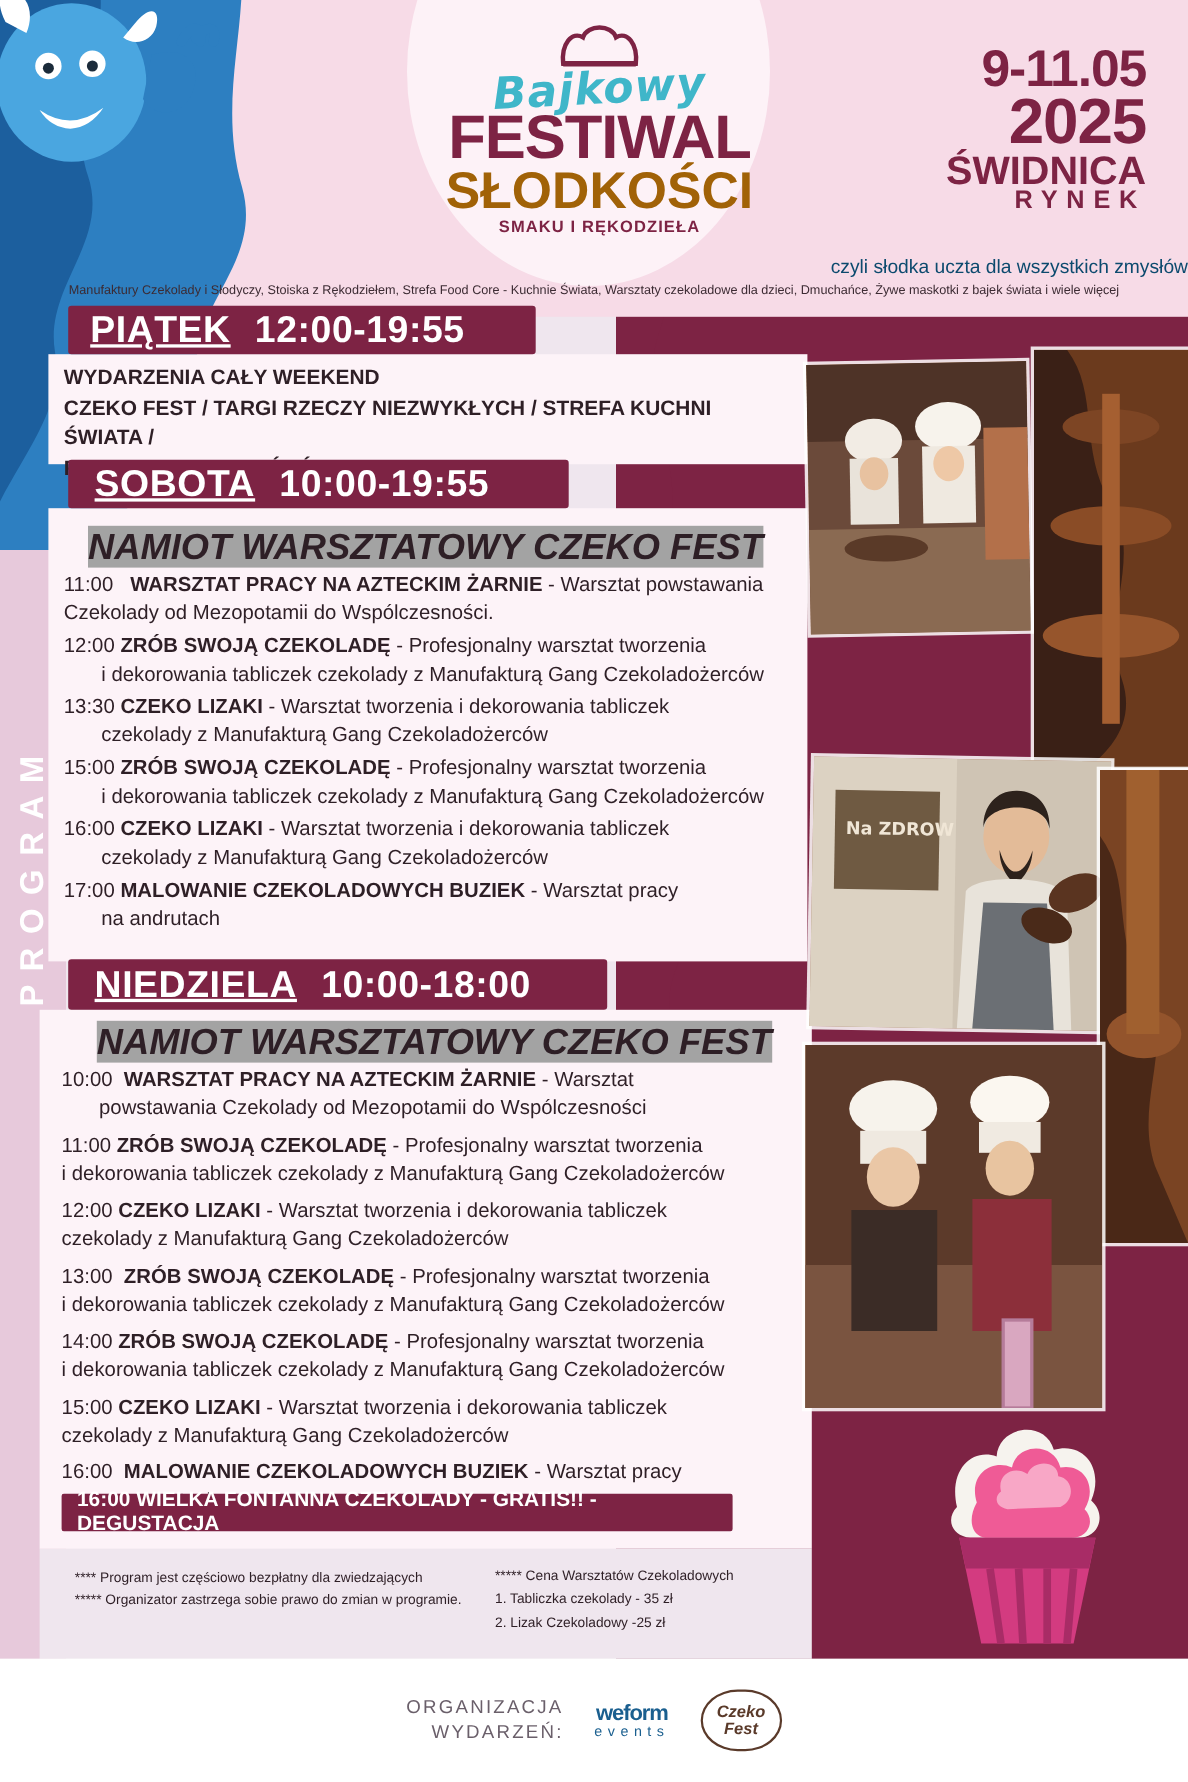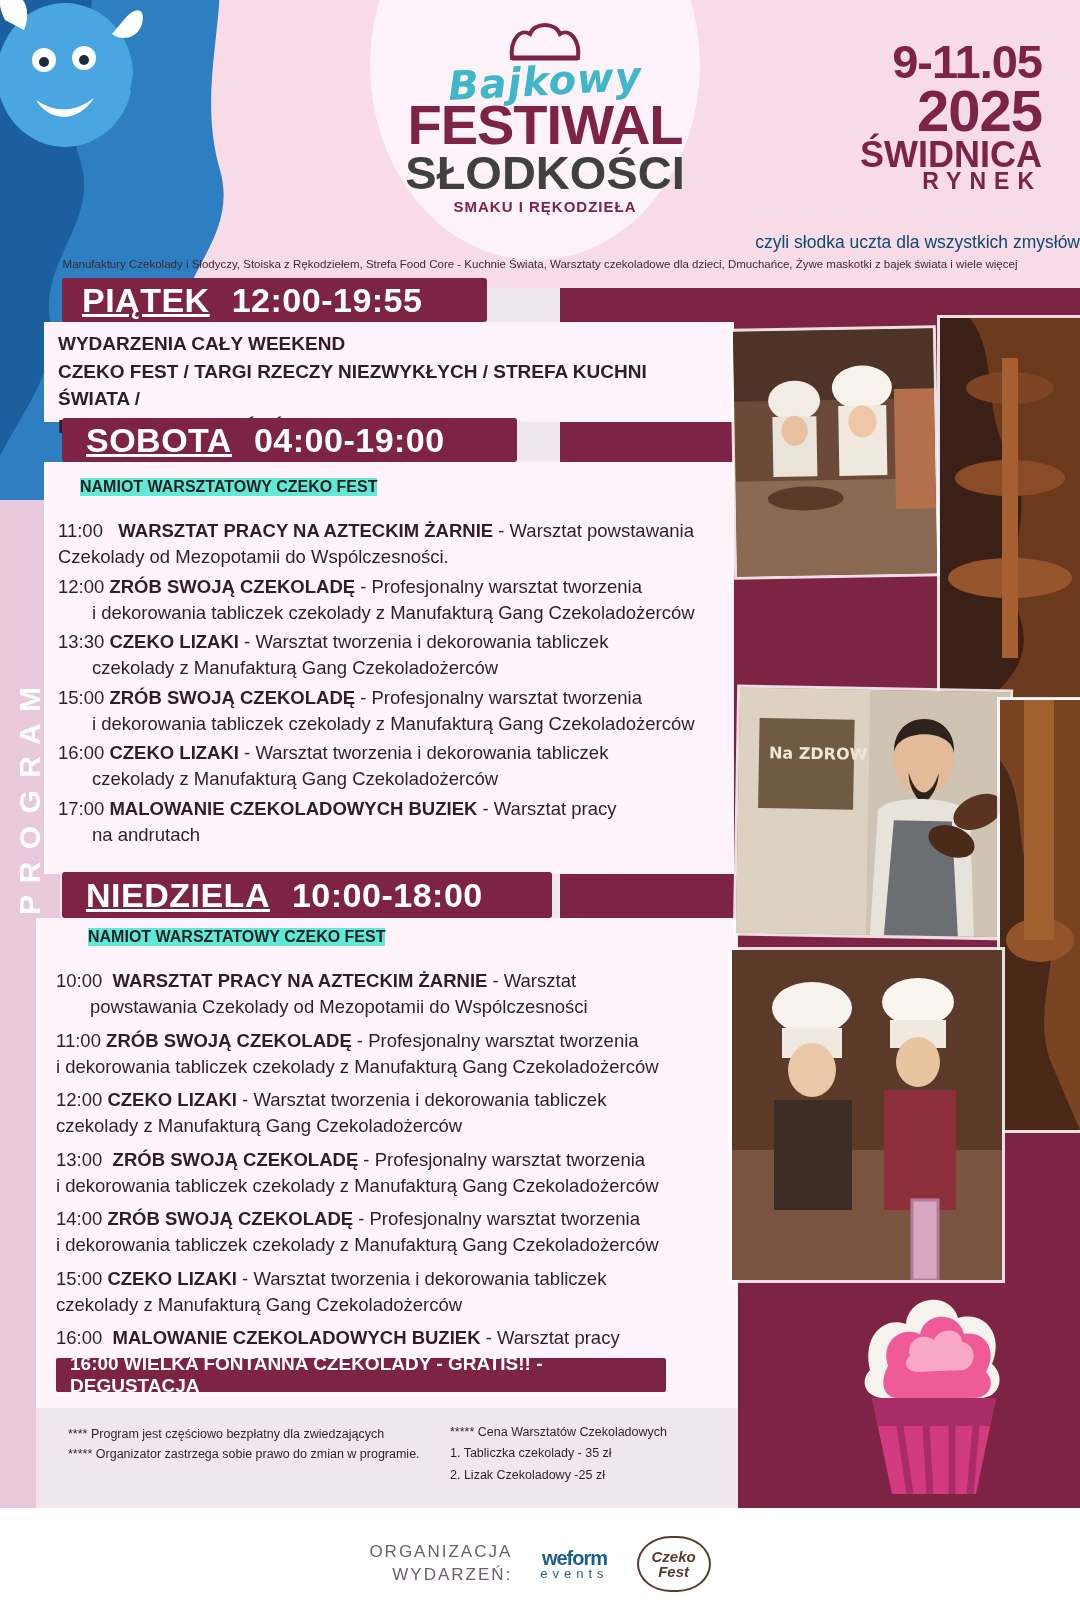--- a/index.html
+++ b/index.html
@@ -61,21 +61,21 @@
     font-family:"DejaVu Sans", sans-serif;
     color:#3fb6c9; font-size:40px; font-weight:bold; font-style:italic;
     letter-spacing:1px; line-height:0.95; margin-top:-4px;
     transform: rotate(-3deg);
   }
   .festiwal {
     color:#7d2344; font-size:56px; font-weight:bold; line-height:0.95;
     letter-spacing:-1px; margin-top:-2px;
   }
   .slodkosci {
-    color:#404040; font-size:47px; font-weight:bold; line-height:0.95;
+    color:#a16207; font-size:47px; font-weight:bold; line-height:0.95;
     letter-spacing:0px;
     text-align:center;
   }
   .smaku {
     color:#7d2344; font-size:15px; font-weight:bold; letter-spacing:1px;
     margin-top:2px;
   }
   .tagline {
     position:absolute; left:0; top:232px; width:1080px; text-align:right;
     color:#0c4a6e; font-size:17.5px;
@@ -111,22 +111,22 @@
   #panel-weekend { left:44px; top:322px; width:690px; height:100px; }
   #panel-saturday { left:44px; top:462px; width:690px; height:412px; }
   #panel-sunday { left:36px; top:918px; width:702px; height:490px; }
   #panel-footer { left:36px; top:1408px; width:702px; height:100px; background:#efe6ee; }
 
   .weekend-txt {
     position:absolute; left:58px; top:330px; width:660px;
     color:#2e1f26; font-weight:bold; font-size:19px; line-height:1.45;
   }
   .tent-title {
-    position:absolute; background:#5eead4; color:#2e1f26;
-    font-weight:bold; font-size:16px;
+    position:absolute; background:#a3a3a3; color:#2e1f26;
+    font-weight:bold; font-size:33px;font-style:italic;
   }
   #tent-sat { left:80px; top:478px; }
   #tent-sun { left:88px; top:928px; }
 
   .sched {
     position:absolute; color:#2e1f26; font-size:18.5px; line-height:1.42;
   }
   #sched-sat { left:58px; top:518px; width:668px; }
   #sched-sun { left:56px; top:968px; width:672px; }
   .sched .row { margin-bottom:3px; }
@@ -245,21 +245,21 @@
   </div>
   <div class="weekend-txt">
     <div>WYDARZENIA  CAŁY WEEKEND</div>
     <div>CZEKO FEST / TARGI RZECZY NIEZWYKŁYCH / STREFA  KUCHNI ŚWIATA /</div>
     <div>FESTIWAL DMUCHAŃCÓW</div>
   </div>
 
   <div class="panel" id="panel-saturday"></div>
   <div class="banner" id="banner-saturday">
     <span class="t">SOBOTA</span>
-    <span class="h">04:00-19:00</span>
+    <span class="h">10:00-19:55</span>
   </div>
   <div class="tent-title" id="tent-sat">NAMIOT WARSZTATOWY CZEKO FEST</div>
   <div class="sched" id="sched-sat">
     <div class="row">
       <span>11:00</span>
       &nbsp; <b>WARSZTAT PRACY NA AZTECKIM ŻARNIE</b>
       <span>- Warsztat powstawania</span>
       <span>Czekolady od Mezopotamii do Wspólczesności.</span>
     </div>
     <div class="row">

